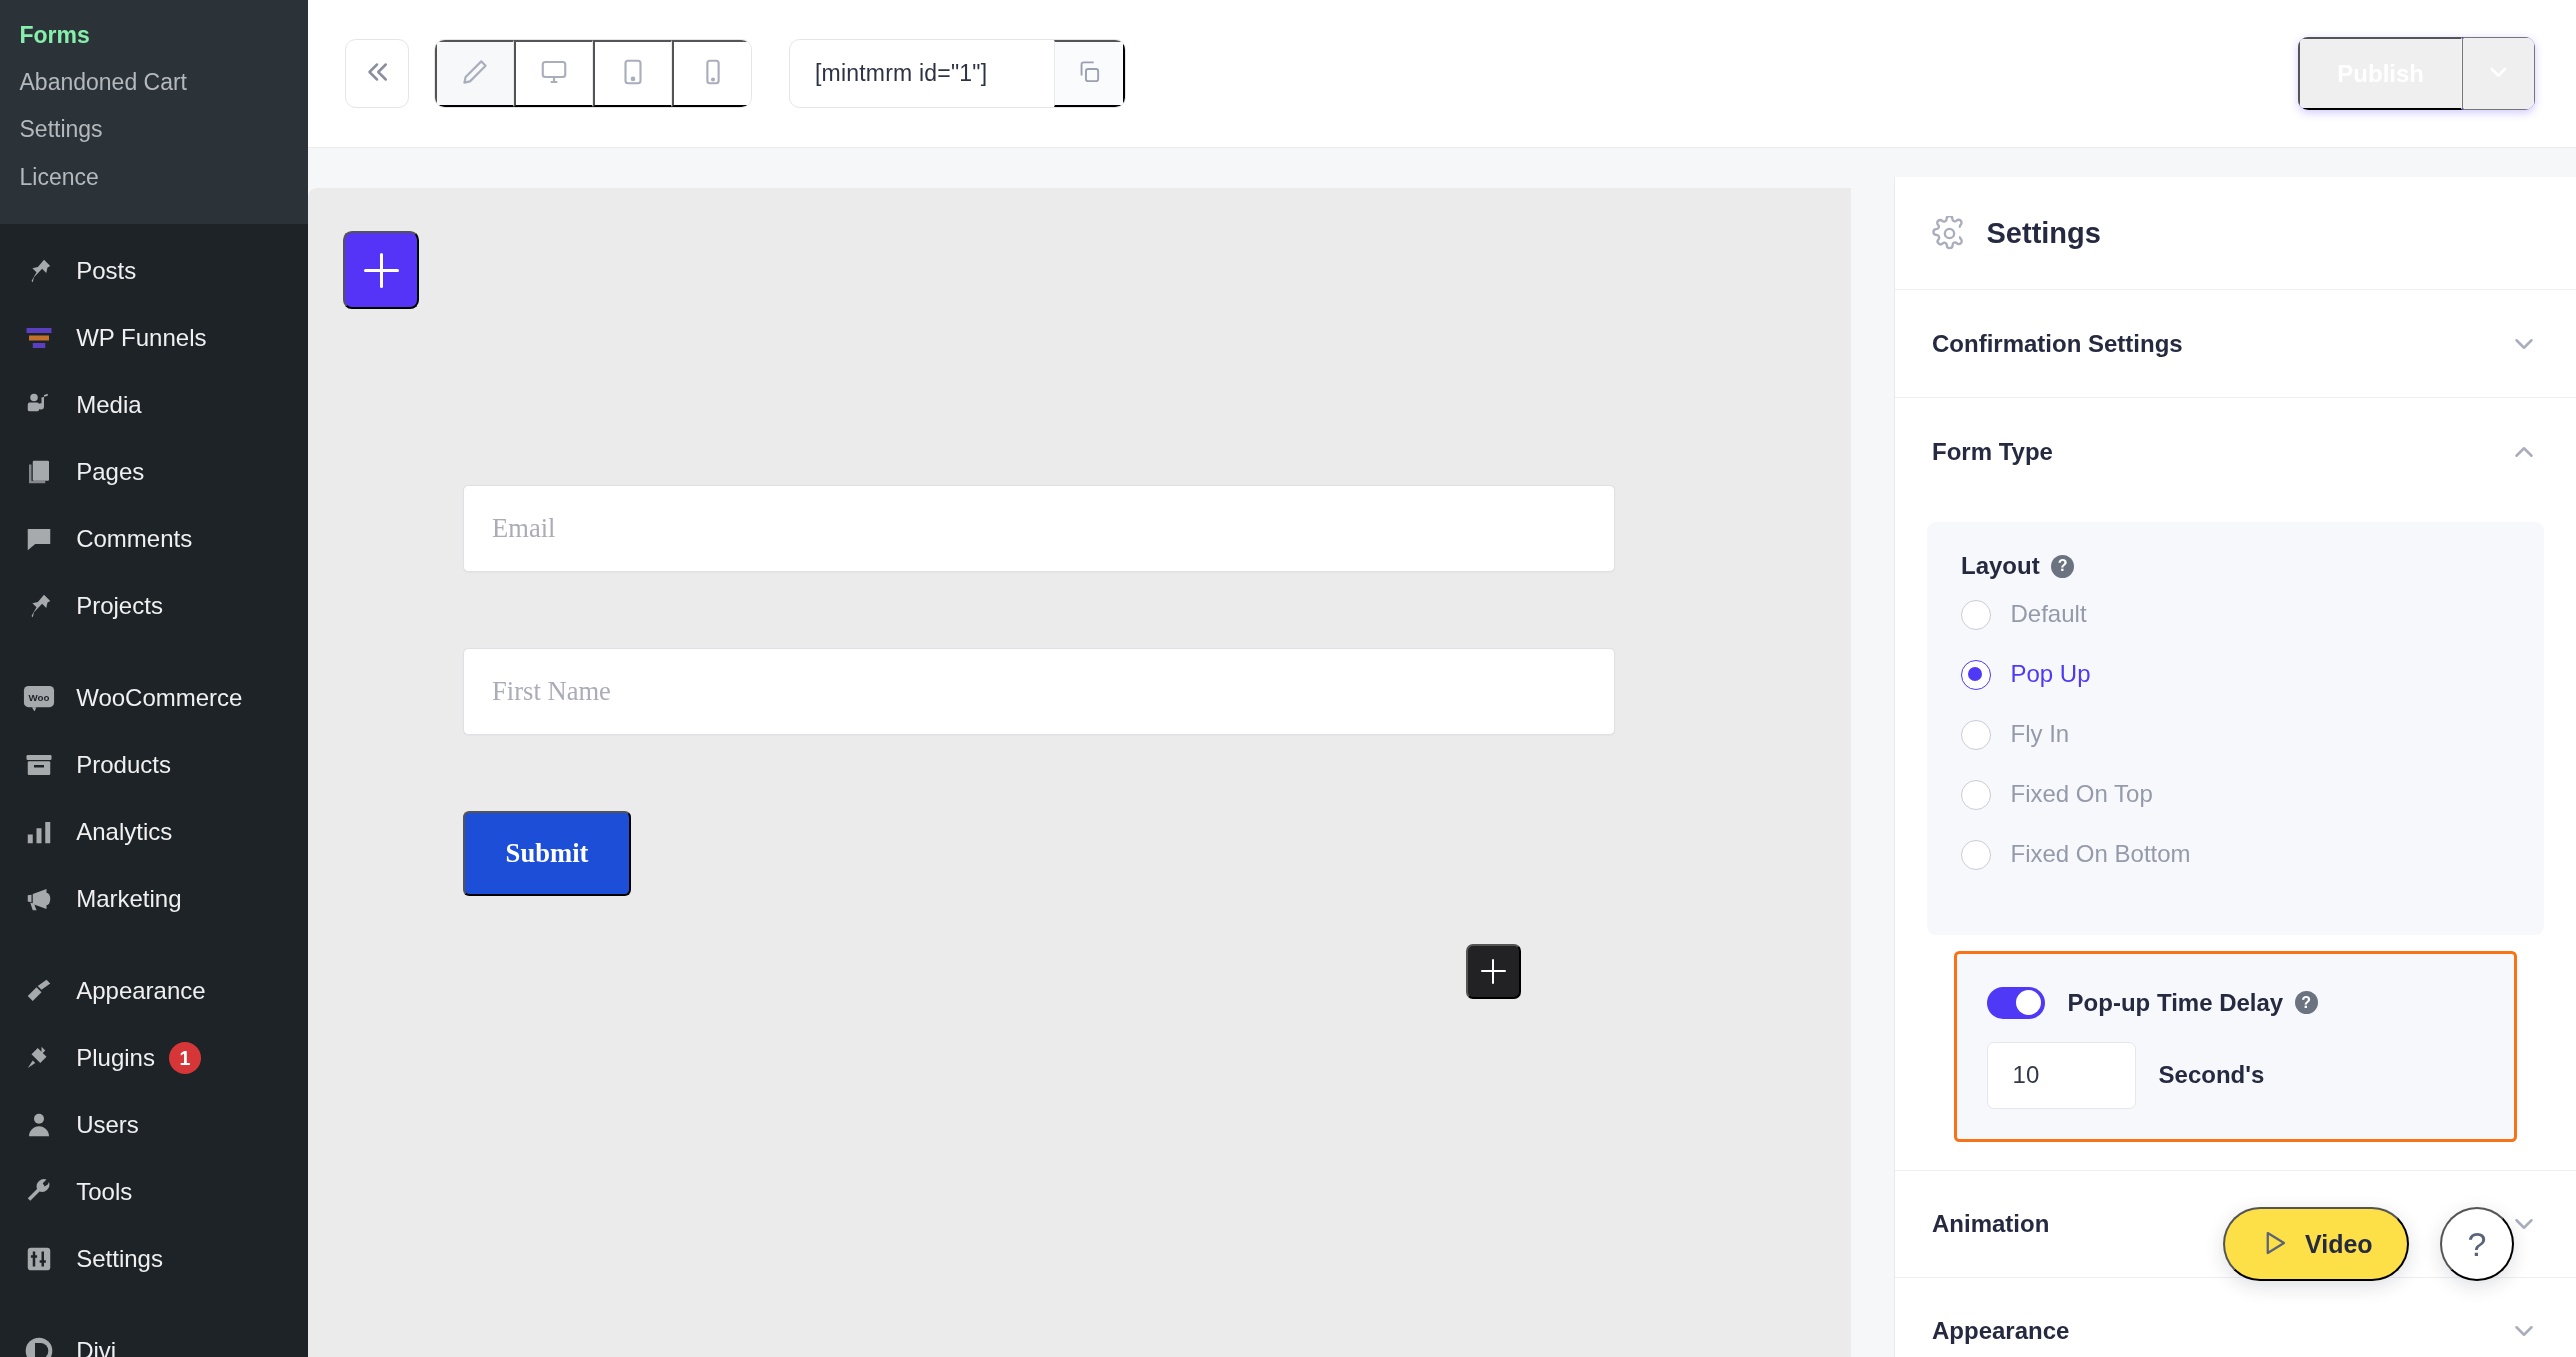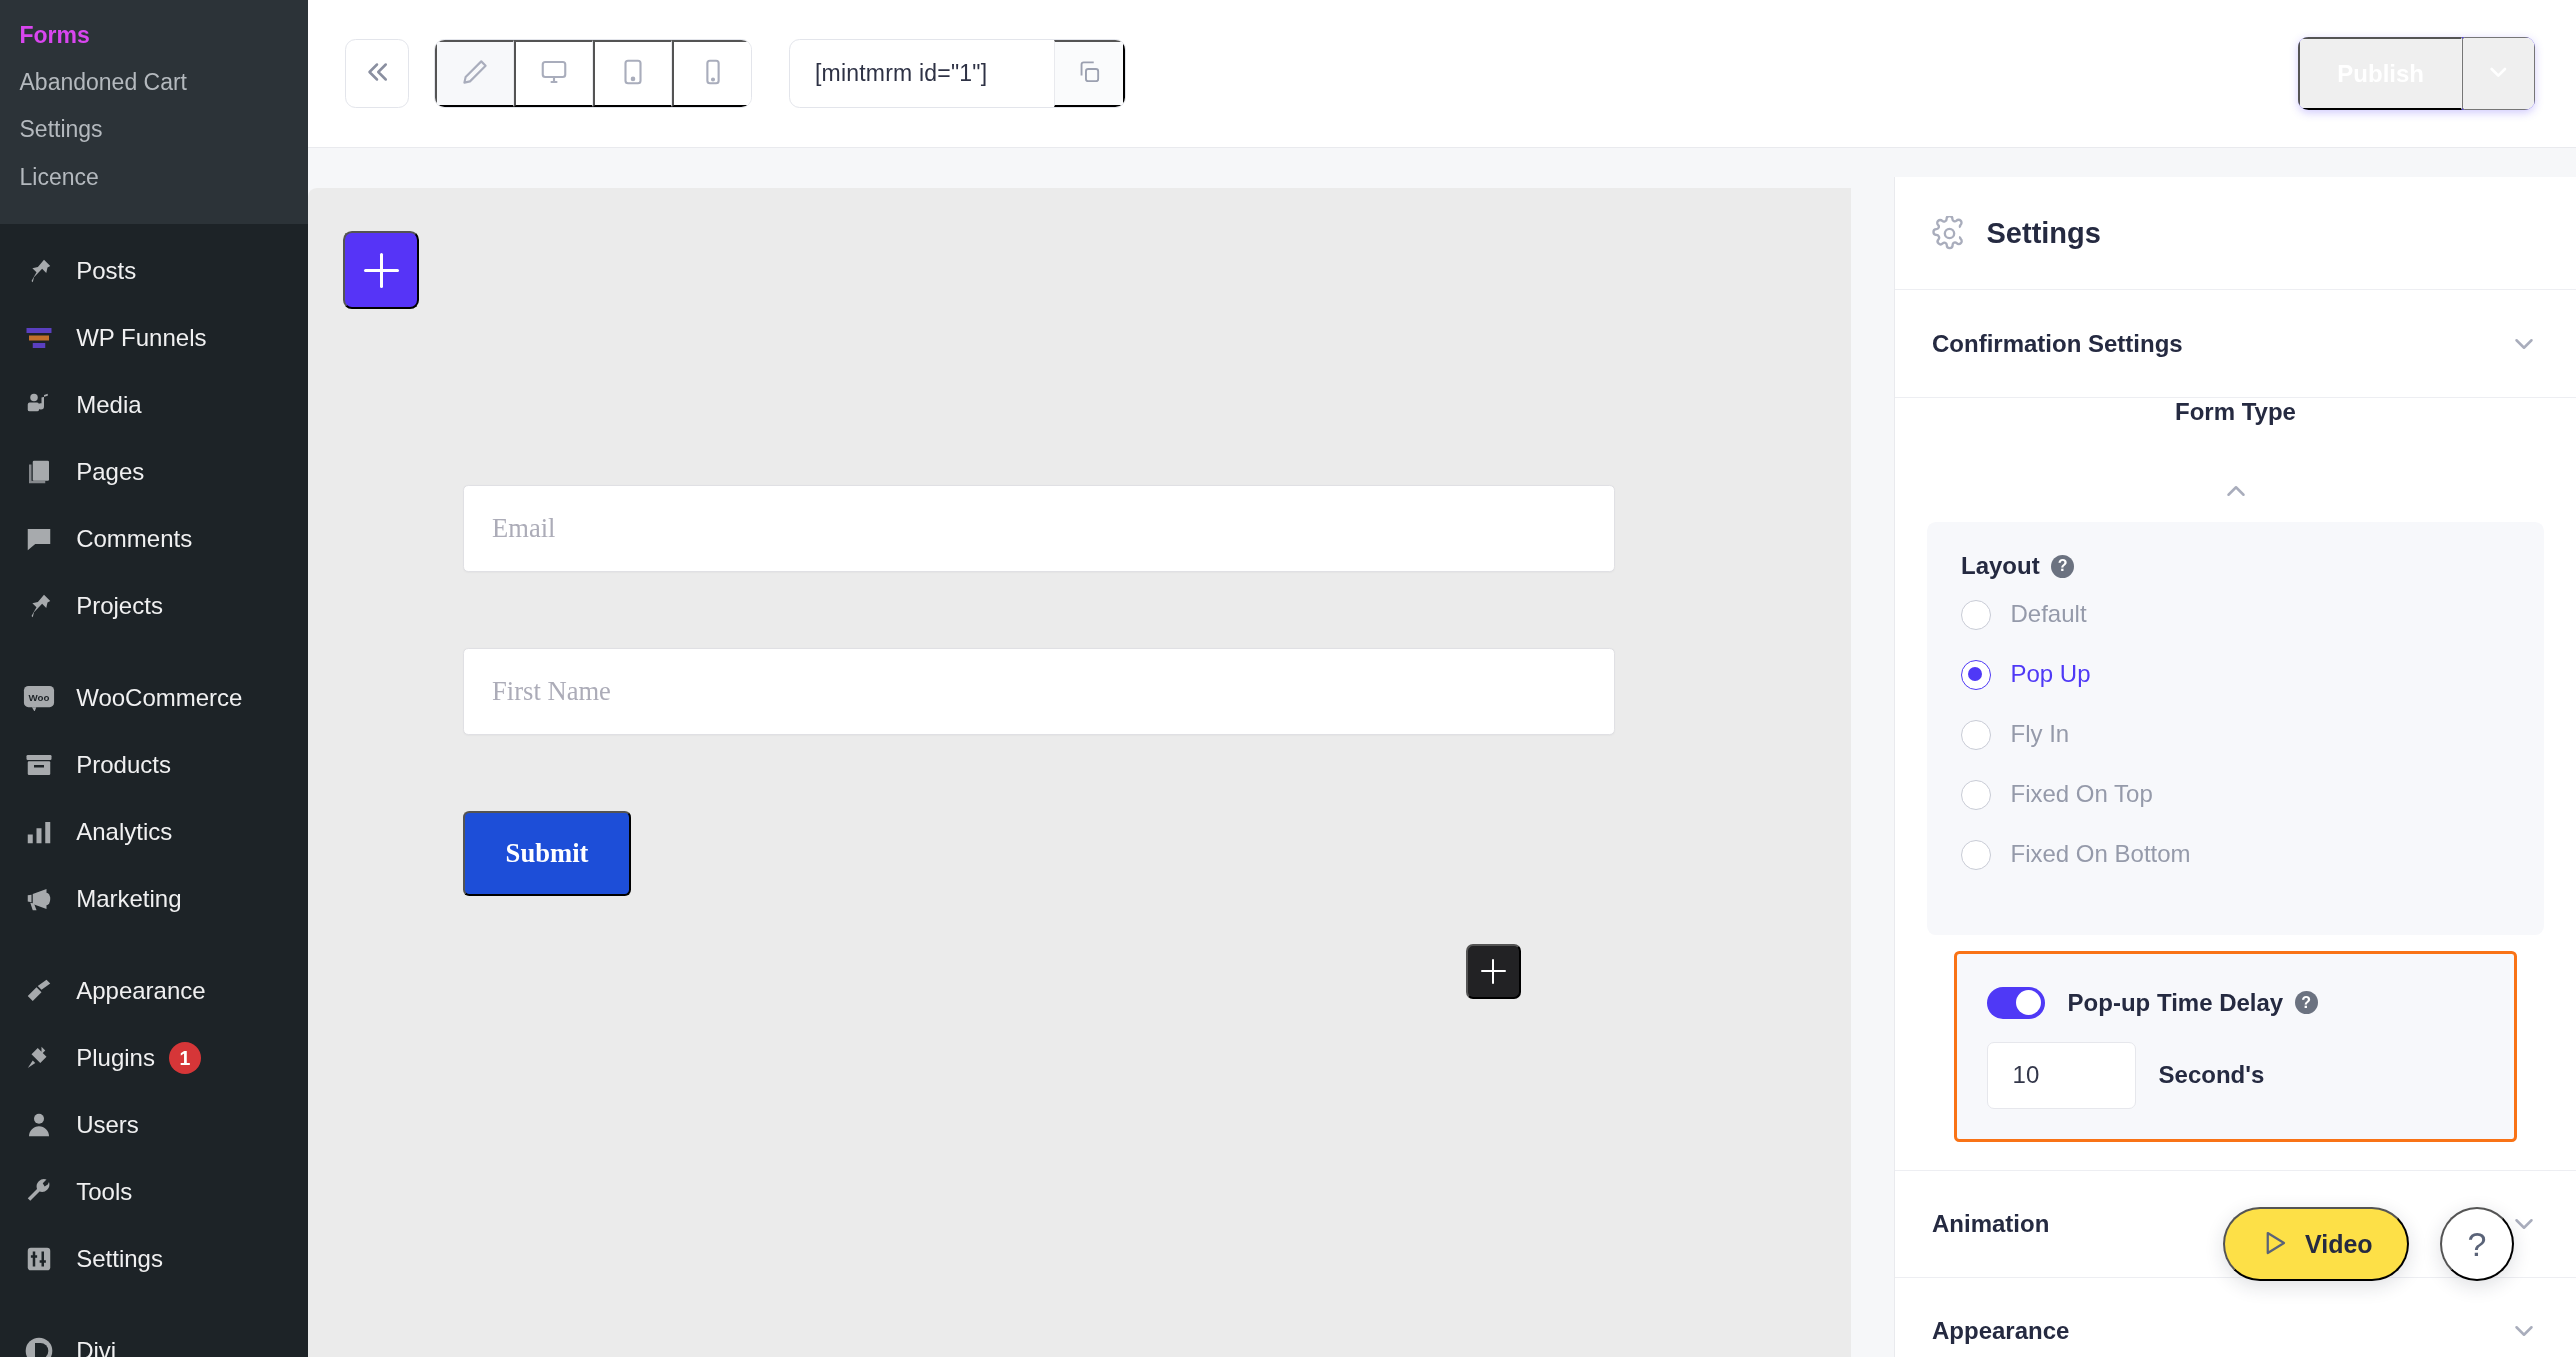--- a/index.html
+++ b/index.html
@@ -23,21 +23,21 @@
     padding: 12.4px 0 23px 0;
   }
   .submenu-item {
     display: block;
     padding: 8px 0 8px 19.5px;
     font-size: 23px;
     line-height: 1.35;
     color: #B4B9BE;
     white-space: nowrap;
   }
-  .submenu-item.current { color: #d946ef; font-weight: bold; }
+  .submenu-item.current { color: #86efac; font-weight: bold; }
 
   .menu-list { padding-top: 14px; }
   .menu-item {
     display: flex; align-items: center;
     height: 67px;
     padding-left: 19.5px;
     color: #f0f0f1;
     font-size: 24px;
     white-space: nowrap;
   }
@@ -612,21 +612,21 @@
 
       <div class="accordion-row">
         <span class="accordion-label">Confirmation Settings</span>
         <span class="chev">
           <svg width="30" height="30" viewBox="0 0 24 24" fill="none" stroke="currentColor" stroke-width="2" stroke-linecap="round" stroke-linejoin="round">
               <polyline points="6,9 12,15 18,9"></polyline>
             </svg>
         </span>
       </div>
 
-      <div class="accordion-row" style="border-bottom:none;flex-direction:column;">
+      <div class="accordion-row" style="border-bottom:none;">
         <span class="accordion-label">Form Type</span>
         <span class="chev">
           <svg width="30" height="30" viewBox="0 0 24 24" fill="none" stroke="currentColor" stroke-width="2" stroke-linecap="round" stroke-linejoin="round">
               <polyline points="6,15 12,9 18,15"></polyline>
             </svg>
         </span>
       </div>
 
       <div class="section-body">
         <div class="layout-card">

